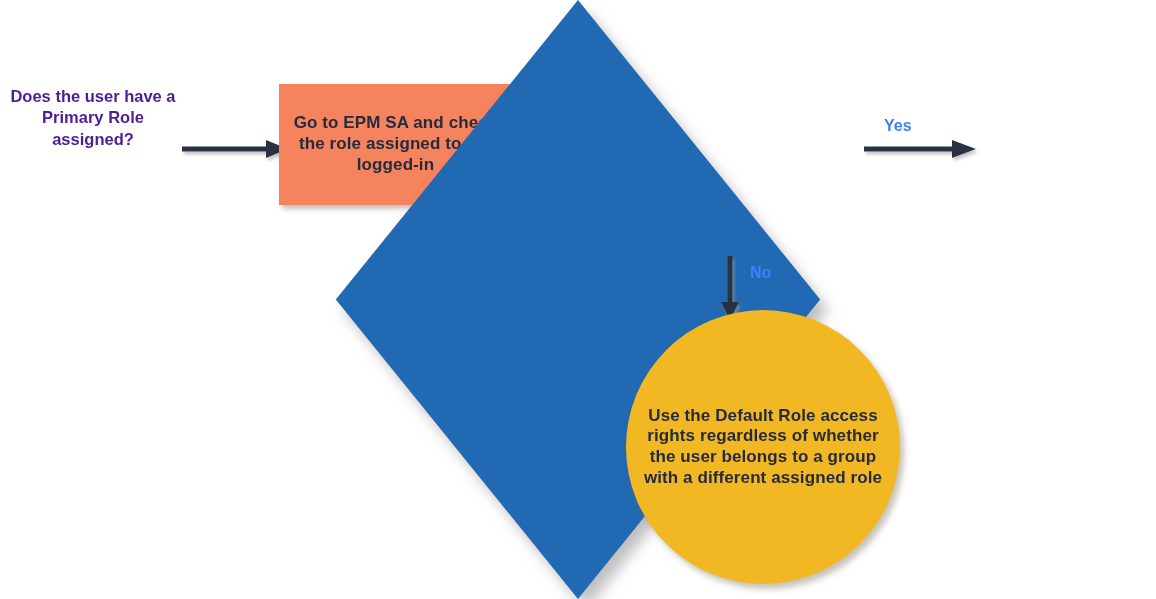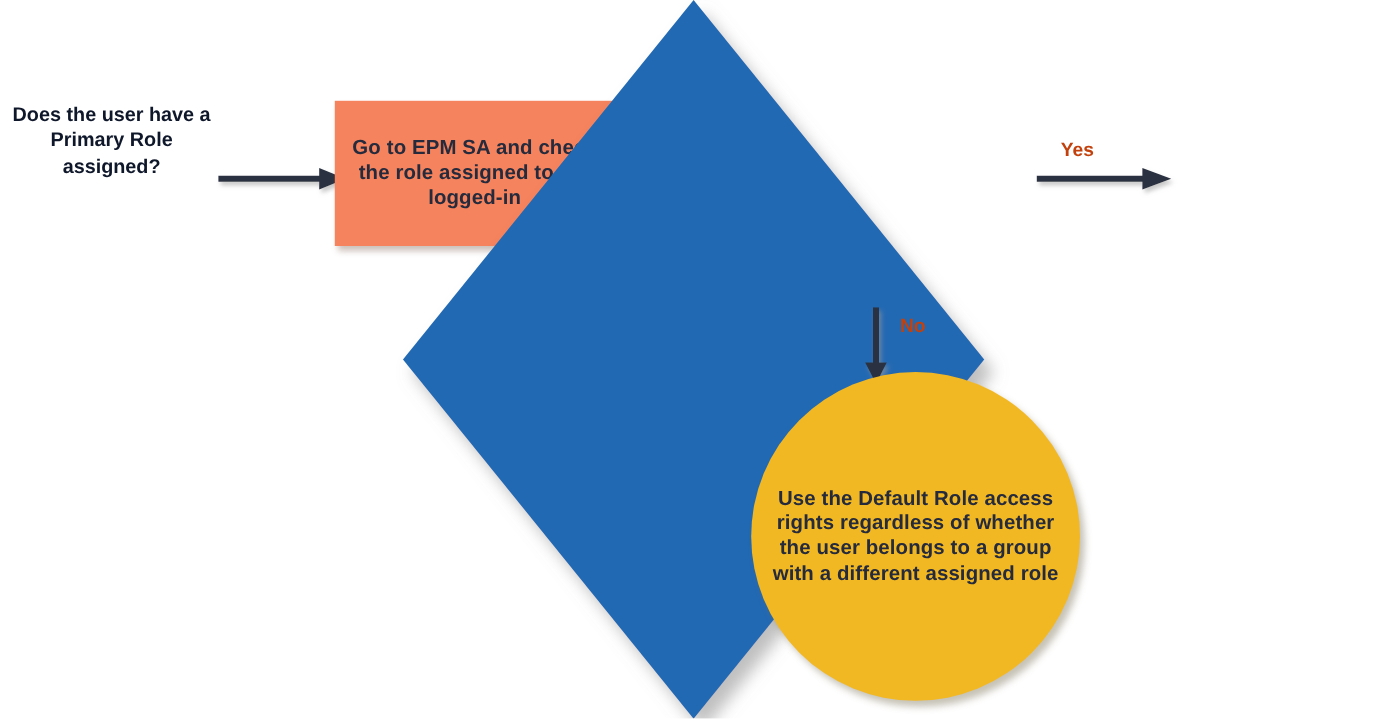--- a/index.html
+++ b/index.html
@@ -74,21 +74,21 @@
   #node-decision-label {
     position: absolute;
     left: 0;
     top: 0;
     width: 186px;
     height: 230px;
     display: flex;
     align-items: center;
     justify-content: center;
     font-size: 16.5px;
-    color: #0f172a;
+    color: #4c1d95;
     font-weight: bold;
     line-height: 1.28;
     text-align: center;
     padding-top: 6px;
     box-sizing: border-box;
   }
 
   
   #node-yes-outcome {
     left: 975px;
@@ -112,21 +112,21 @@
     font-size: 17px;
     box-shadow: 4px 5px 6px rgba(120,110,80,0.42);
   }
 
   
   .connector {
     position: absolute;
   }
   .edge-label {
     position: absolute;
-    color: #c2410c;
+    color: #3b82f6;
     font-weight: bold;
     font-size: 16px;
     white-space: nowrap;
   }
   #conn-start-process { left: 180px; top: 133px; width: 110px; height: 32px; }
   #conn-process-decision { left: 518px; top: 133px; width: 126px; height: 32px; }
   #conn-decision-yes { left: 862px; top: 133px; width: 126px; height: 32px; }
   #conn-decision-no { left: 714px; top: 256px; width: 34px; height: 66px; }
 
   #label-yes { left: 884px; top: 117px; }

